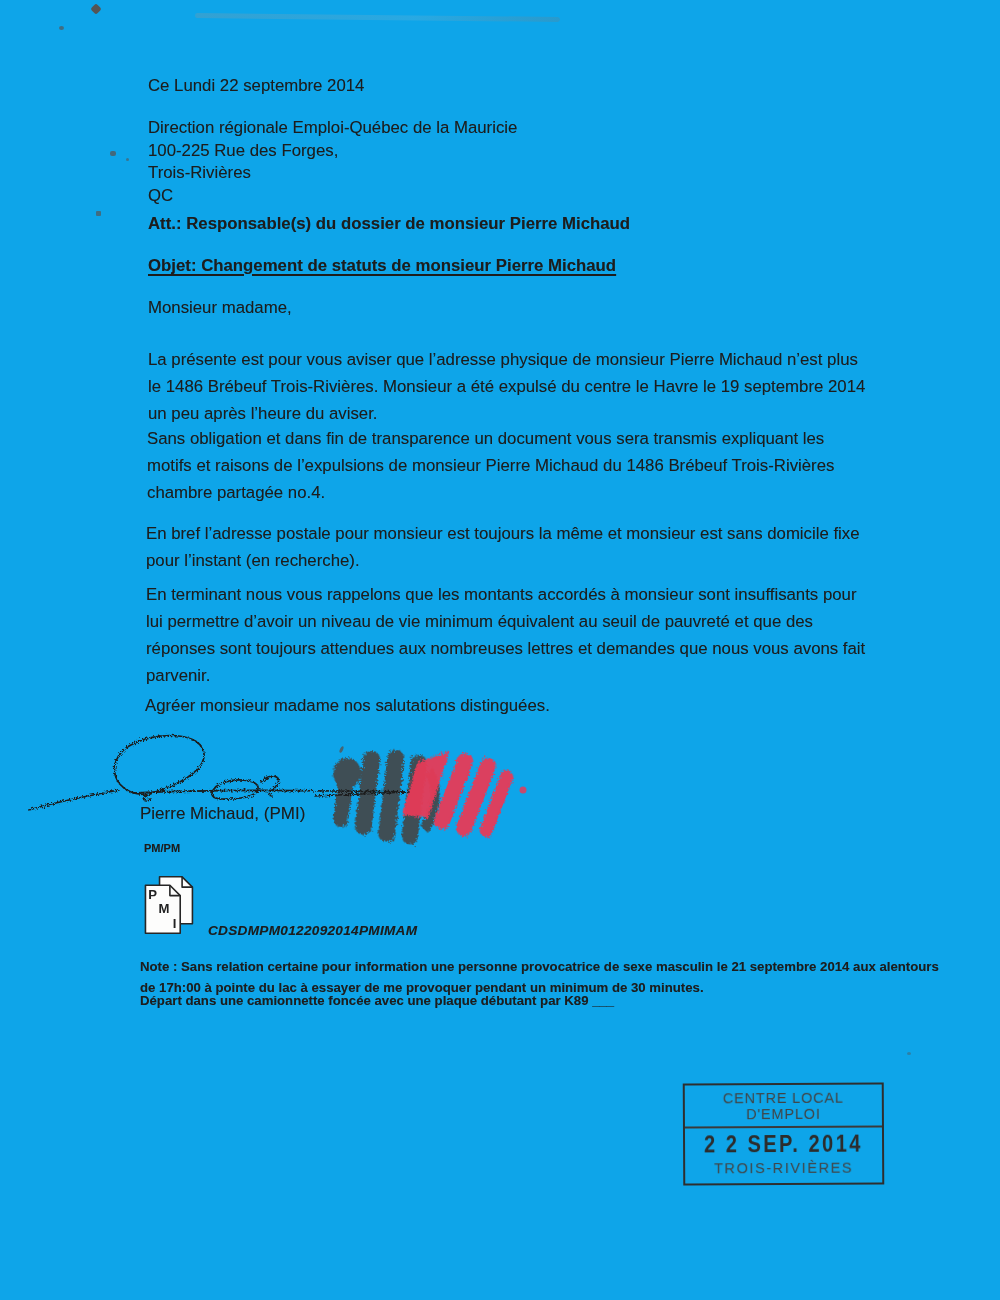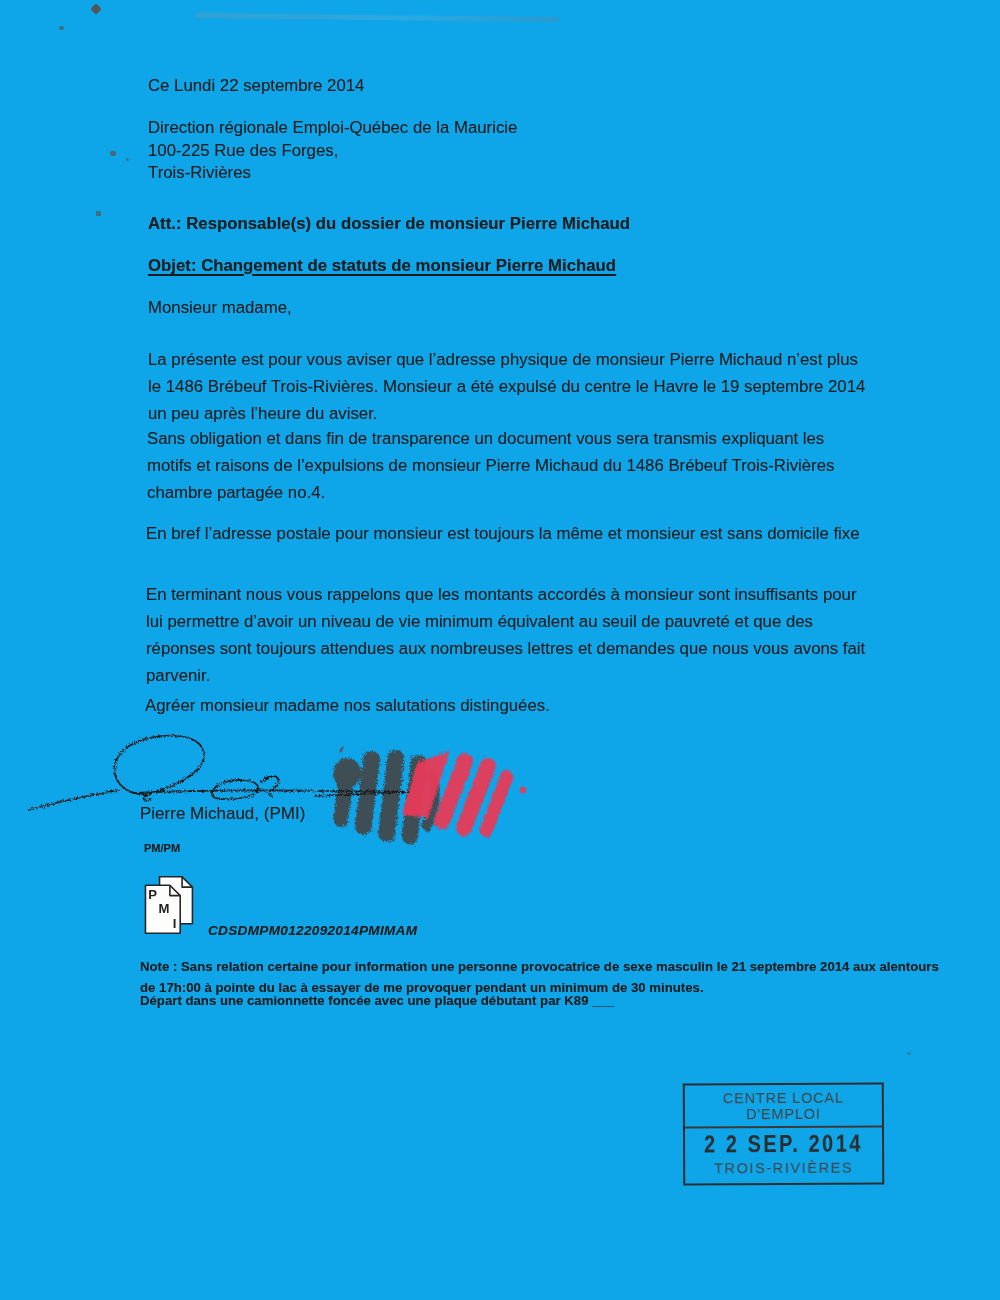--- a/index.html
+++ b/index.html
@@ -63,20 +63,21 @@
   <div class="speck" style="left:96px;top:211px;width:5px;height:5px;opacity:.7;border-radius:1px;"></div>
   <div class="speck" style="left:340px;top:746px;width:3px;height:7px;opacity:.8;transform:rotate(25deg);"></div>
   <div class="speck" style="left:907px;top:1052px;width:4px;height:3px;opacity:.45;"></div>
 
   <div class="txt" style="left:148px;top:72px;">Ce Lundi 22 septembre 2014</div>
 
   <div class="txt lines addr" style="left:148px;top:117px;">
       <div>Direction régionale Emploi-Québec de la Mauricie</div>
       <div>100-225 Rue des Forges,</div>
       <div>Trois-Rivières</div>
+      <div>QC</div>
     </div>
 
   <div class="txt bold" style="left:148px;top:210px;">Att.: Responsable(s) du dossier de monsieur Pierre Michaud</div>
 
   <div class="txt subject" style="left:148px;top:252px;text-align:right;">Objet: Changement de statuts de monsieur Pierre Michaud</div>
 
   <div class="txt" style="left:148px;top:294px;">Monsieur madame,</div>
 
   <div class="txt lines" style="left:148px;top:346px;">
       <div>La présente est pour vous aviser que l’adresse physique de monsieur Pierre Michaud n’est plus</div>
@@ -85,20 +86,21 @@
     </div>
 
   <div class="txt lines" style="left:147px;top:425px;">
       <div>Sans obligation et dans fin de transparence un document vous sera transmis expliquant les</div>
       <div>motifs et raisons de l’expulsions de monsieur Pierre Michaud du 1486 Brébeuf Trois-Rivières</div>
       <div>chambre partagée no.4.</div>
     </div>
 
   <div class="txt lines" style="left:146px;top:520px;">
       <div>En bref l’adresse postale pour monsieur est toujours la même et monsieur est sans domicile fixe</div>
+      <div>pour l’instant (en recherche).</div>
     </div>
 
   <div class="txt" style="left:145px;top:692px;">Agréer monsieur madame nos salutations distinguées.</div>
 
   <div class="txt lines" style="left:146px;top:581px;">
       <div>En terminant nous vous rappelons que les montants accordés à monsieur sont insuffisants pour</div>
       <div>lui permettre d’avoir un niveau de vie minimum équivalent au seuil de pauvreté et que des</div>
       <div>réponses sont toujours attendues aux nombreuses lettres et demandes que nous vous avons fait</div>
       <div>parvenir.</div>
     </div>

